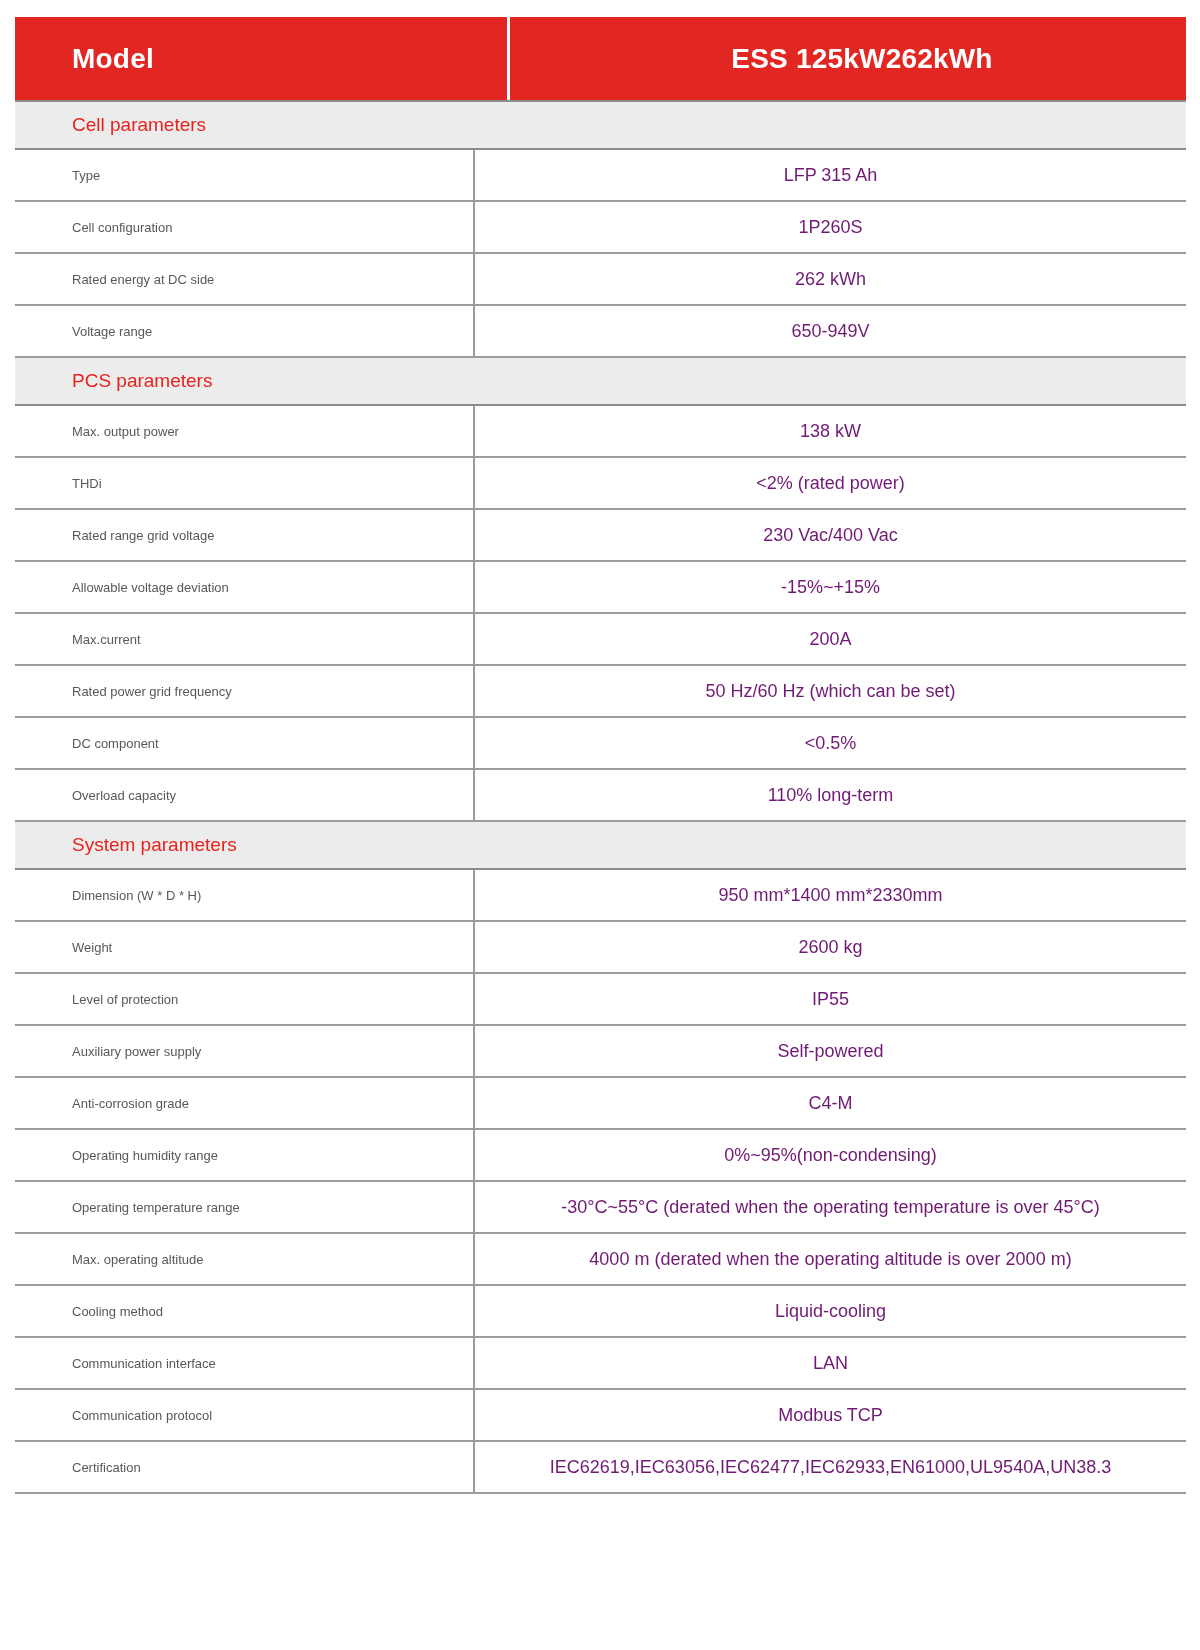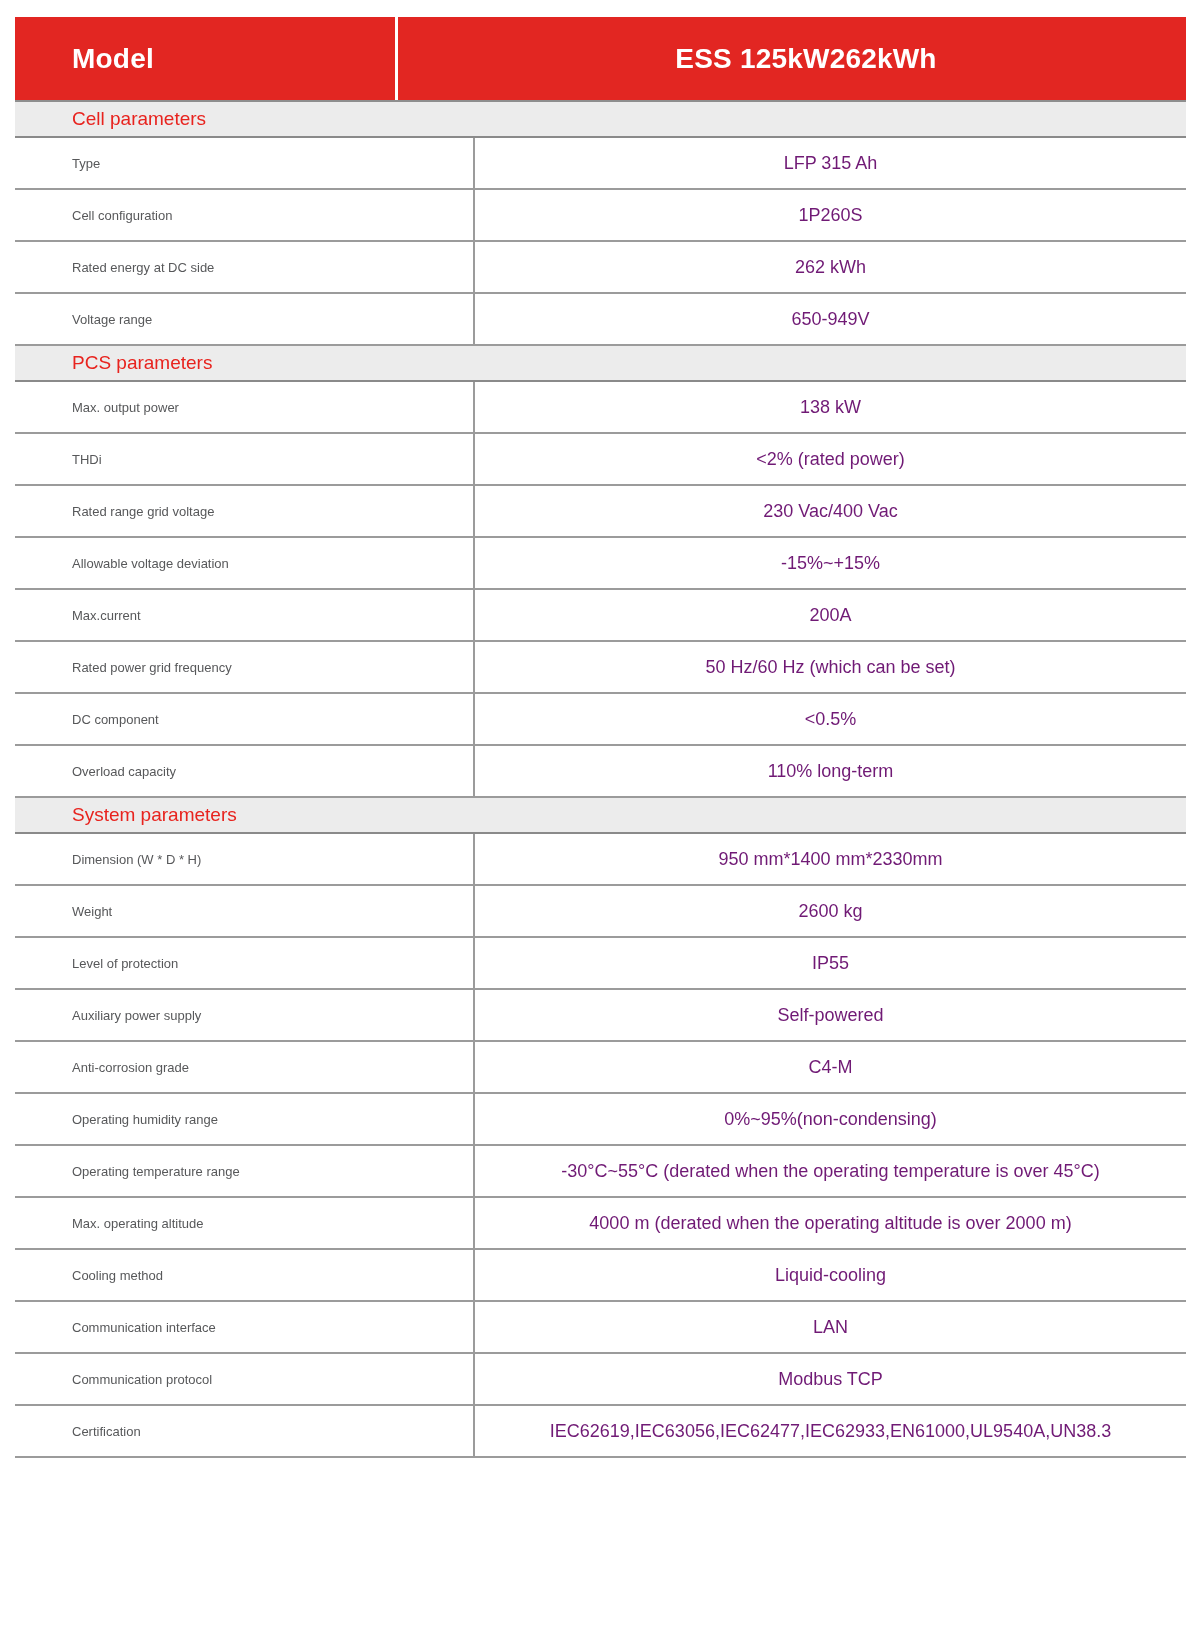--- a/index.html
+++ b/index.html
@@ -14,40 +14,40 @@
     left: 15px; top: 17px;
     width: 1171px;
   }
   .thead {
     display: flex;
     height: 85px;
     background: #E22622;
     border-bottom: 2px solid #8e8e8e;
   }
   .th-left {
-    width: 380px;
+    width: 492px;
     display: flex; align-items: center;
     padding-left: 57px;
     color: #ffffff;
     font-size: 28px;
     font-weight: bold;
     letter-spacing: 0.2px;
   }
   .th-right {
     flex: 1;
     display: flex; align-items: center; justify-content: center;
     border-left: 3px solid #ffffff;
     color: #ffffff;
     font-size: 28px;
     font-weight: bold;
     letter-spacing: 0.2px;
     padding-left: 28px;
   }
   .section-band {
-    height: 36px;
+    height: 48px;
     background: #ECECEC;
     border-bottom: 2px solid #8a8a8a;
     display: flex; align-items: center;
     padding-left: 57px;
     color: #E8231E;
     font-size: 19px;
   }
   .row {
     display: flex;
     height: 52px;

